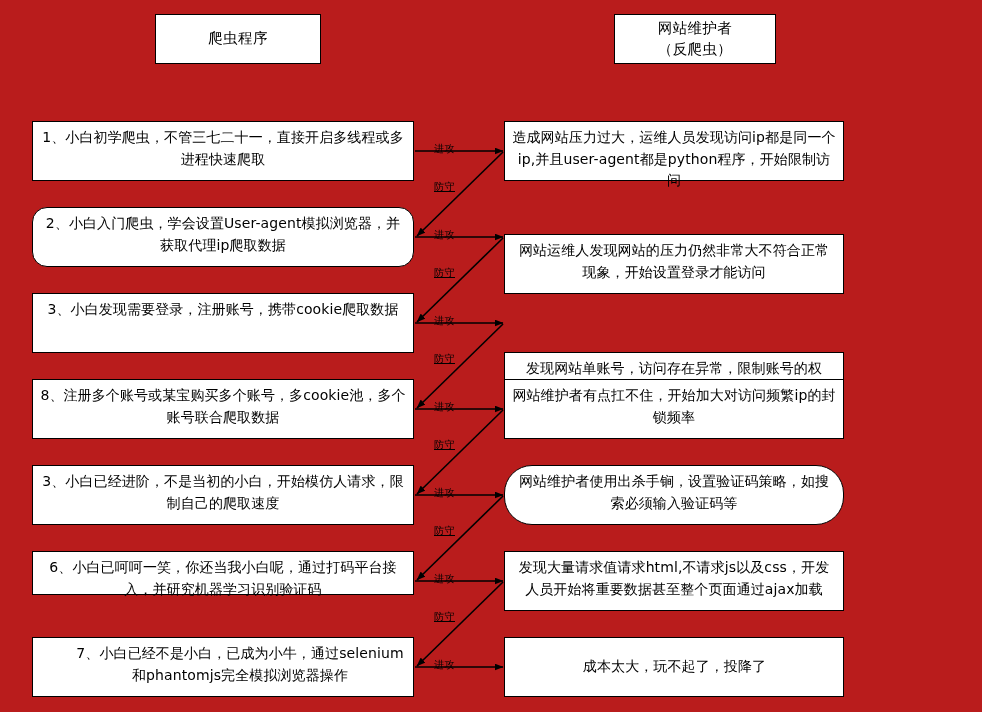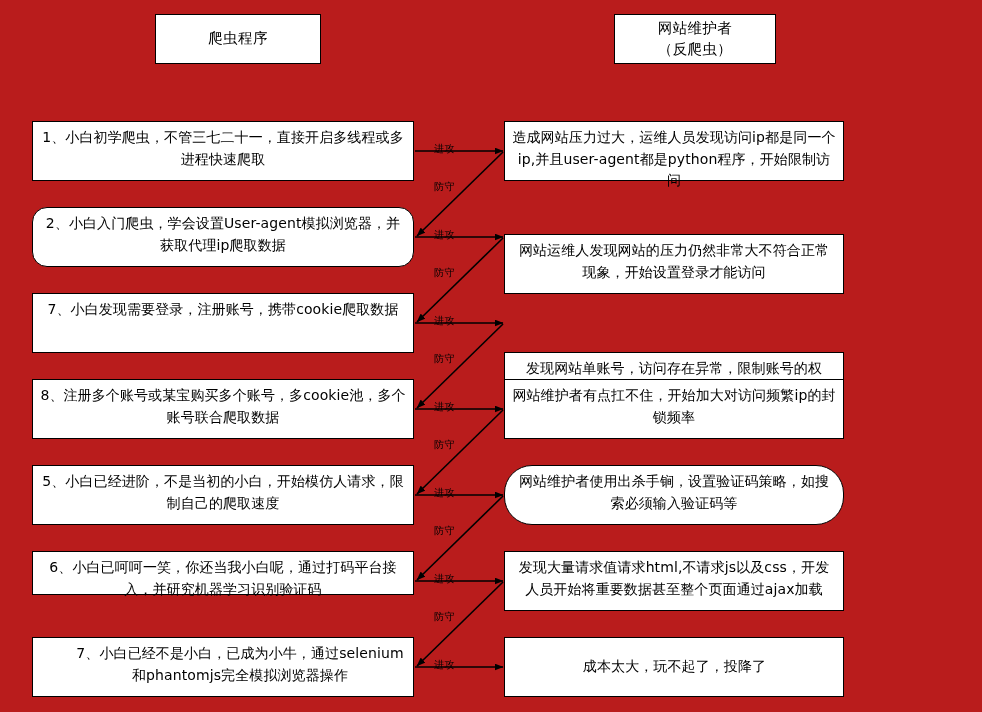--- a/index.html
+++ b/index.html
@@ -61,21 +61,21 @@
 
   
   .conn-label {
     position: absolute;
     font-size: 10px;
     letter-spacing: 0.5px;
     white-space: nowrap;
     color: #000000;
   }
   .label-attack  { left: 434px; }
-  .label-defend  { left: 434px; }
+  .label-defend  { left: 434px; text-decoration: underline; }
 
   
   #arrow-layer {
     position: absolute;
     left: 0;
     top: 0;
     width: 982px;
     height: 712px;
     pointer-events: none;
   }
@@ -141,27 +141,27 @@
 
   <div class="conn-label label-attack" style="top:658px">进攻</div>
 
   <div class="step-box left-box" style="top:121px; height:60px;">
     <span class="step-text">1、小白初学爬虫，不管三七二十一，直接开启多线程或多进程快速爬取</span>
   </div>
   <div class="step-box left-box" style="top:207px; height:60px;border-radius:15px;">
     <span class="step-text">2、小白入门爬虫，学会设置User-agent模拟浏览器，并获取代理ip爬取数据</span>
   </div>
   <div class="step-box left-box" style="top:293px; height:60px;">
-    <span class="step-text">7、小白发现需要登录，注册账号，携带cookie爬取数据</span>
+    <span class="step-text">3、小白发现需要登录，注册账号，携带cookie爬取数据</span>
   </div>
   <div class="step-box left-box" style="top:379px; height:60px;">
     <span class="step-text">8、注册多个账号或某宝购买多个账号，多cookie池，多个账号联合爬取数据</span>
   </div>
   <div class="step-box left-box" style="top:465px; height:60px;">
-    <span class="step-text">5、小白已经进阶，不是当初的小白，开始模仿人请求，限制自己的爬取速度</span>
+    <span class="step-text">3、小白已经进阶，不是当初的小白，开始模仿人请求，限制自己的爬取速度</span>
   </div>
   <div class="step-box left-box" style="top:551px; height:44px;">
     <span class="step-text">6、小白已呵呵一笑，你还当我小白呢，通过打码平台接入，并研究机器学习识别验证码</span>
   </div>
   <div class="step-box left-box" style="top:637px; height:60px;padding-left:41px;">
     <span class="step-text">7、小白已经不是小白，已成为小牛，通过selenium和phantomjs完全模拟浏览器操作</span>
   </div>
 
   <div class="step-box right-box" style="top:121px; height:60px;">
     <span class="step-text">造成网站压力过大，运维人员发现访问ip都是同一个ip,并且user-agent都是python程序，开始限制访问</span>

